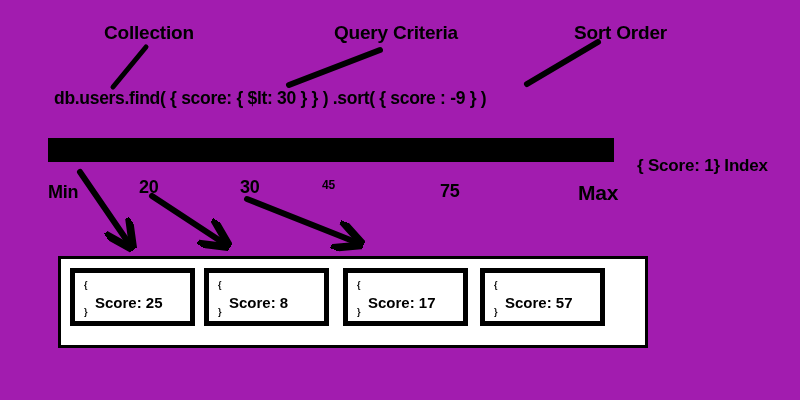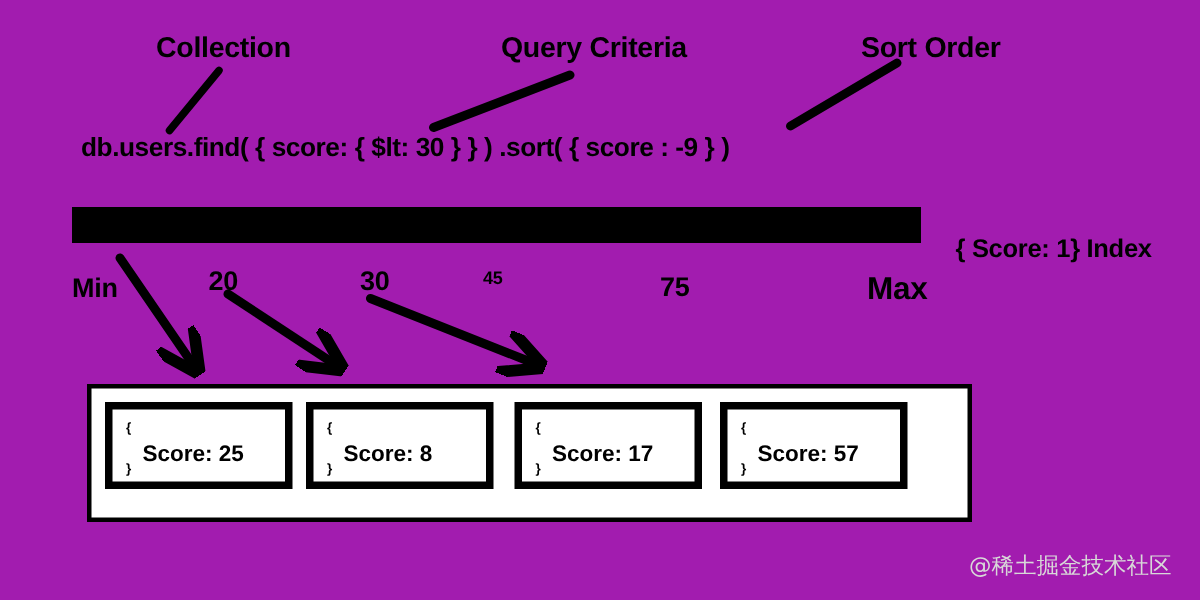--- a/index.html
+++ b/index.html
@@ -175,15 +175,14 @@
     </div>
 
     <div class="doc-box" id="doc-3">
       <span class="doc-brace doc-brace-open">{</span>
       <span class="doc-score">Score: 57</span>
       <span class="doc-brace doc-brace-close">}</span>
     </div>
 
   </div>
 
-  <div id="watermark">@稀土掘金技术社区</div>
 
 </div>
 
 </body></html>

